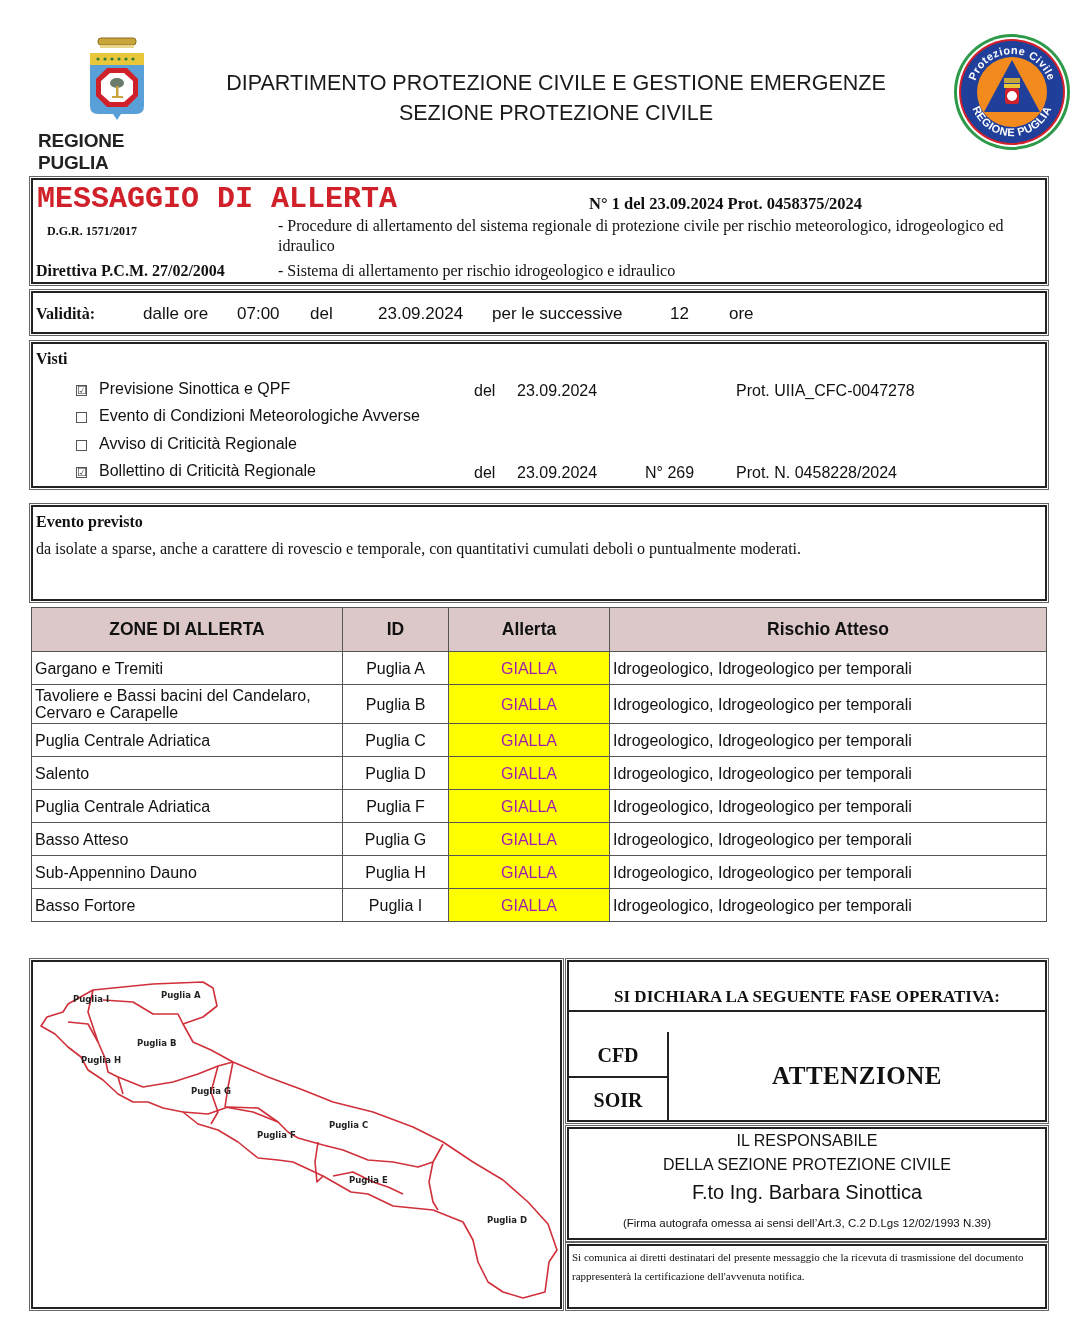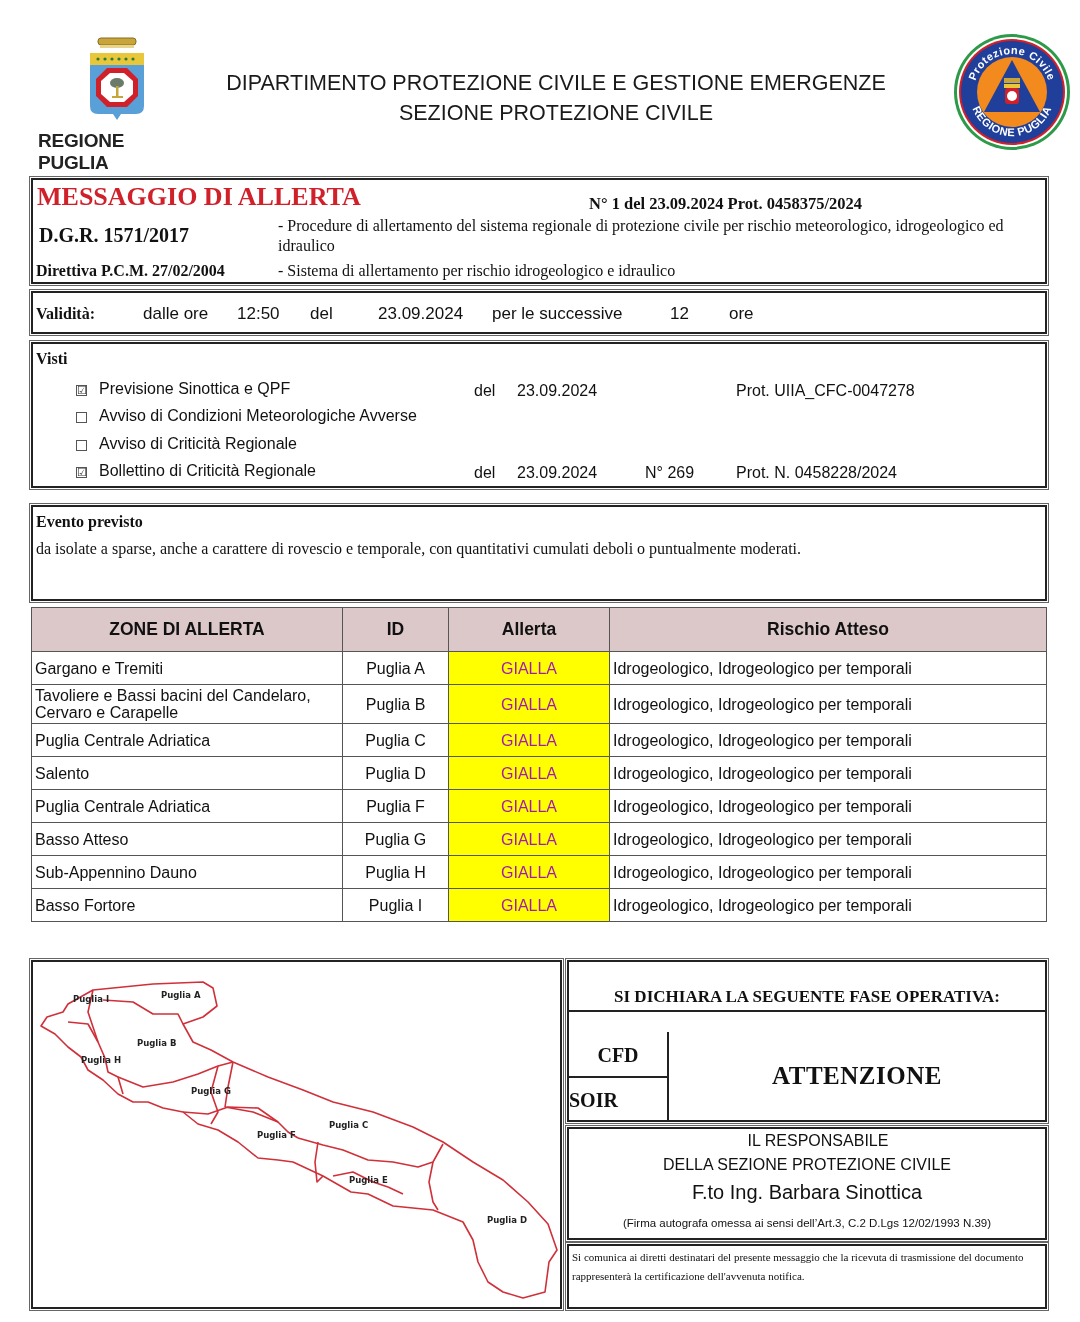--- a/index.html
+++ b/index.html
@@ -14,23 +14,23 @@
   .logo-left .crest { position: absolute; left: 50px; top: 0; width: 58px; height: 90px; }
   .logo-left .brand { position: absolute; left: 0; top: 94px; width: 160px; font-weight: bold; font-size: 19px; letter-spacing: -0.2px; color: #222; }
   .header-title { position: absolute; left: 200px; top: 68px; width: 712px; text-align: center; font-size: 21.5px; line-height: 30px; color: #1a1a1a; }
   .logo-right { position: absolute; left: 952px; top: 32px; width: 120px; height: 120px; }
 
   
   .box { position: absolute; border: 2px solid #222; outline: 1px solid #666; outline-offset: 1px; background: #fff; }
 
   
   #box-alert { left: 31px; top: 178px; width: 1016px; height: 106px; }
-  .alert-title { position: absolute; left: 4px; top: 2px; color: #d0202a; font-weight: bold; font-size: 26px; }
+  .alert-title { position: absolute; left: 4px; top: 2px; color: #d0202a; font-weight: bold; font-size: 30px; font-family: Liberation Mono, monospace; }
   .alert-number { position: absolute; left: 556px; top: 14px; font-weight: bold; font-size: 16.5px; }
-  .dgr-label { position: absolute; left: 6px; top: 44px; font-weight: bold; font-size: 20px; }
+  .dgr-label { position: absolute; left: 14px; top: 44px; font-weight: bold; font-size: 12px; }
   .dgr-desc { position: absolute; left: 245px; top: 36px; width: 760px; font-size: 16px; line-height: 20px; }
   .pcm-label { position: absolute; left: 3px; top: 82px; font-weight: bold; font-size: 16px; }
   .pcm-desc { position: absolute; left: 245px; top: 82px; font-size: 16px; }
 
   
   #box-validity { left: 31px; top: 291px; width: 1016px; height: 43px; }
   #box-validity span { position: absolute; top: 11px; font-size: 17px; }
   #box-validity .v-label { left: 3px; top: 12px; font-weight: bold; font-size: 16px; }
 
   
@@ -60,26 +60,26 @@
   #zone-table tr.tall td { height: 39px; }
 
   
   #box-map { left: 31px; top: 960px; width: 531px; height: 349px; }
   #box-map svg { position: absolute; left: 0; top: 0; }
 
   
   #box-fase { left: 567px; top: 960px; width: 480px; height: 162px; }
   .fase-title { position: absolute; left: 0; top: 0; width: 476px; height: 50px; line-height: 70px; text-align: center; font-weight: bold; font-size: 17px; border-bottom: 2px solid #222; }
   .fase-cfd { position: absolute; left: 0; top: 70px; width: 100px; height: 46px; line-height: 46px; text-align: center; font-weight: bold; font-size: 20px; border-bottom: 2px solid #222; border-right: 2px solid #222; }
-  .fase-soir { position: absolute; left: 0; top: 116px; width: 100px; height: 42px; line-height: 44px; font-weight: bold; font-size: 20px; border-right: 2px solid #222; }
+  .fase-soir { position: absolute; left: 0; top: 116px; width: 100px; height: 42px; line-height: 44px; text-align: center; font-weight: bold; font-size: 20px; border-right: 2px solid #222; }
   .fase-value { position: absolute; left: 100px; top: 70px; width: 376px; height: 88px; line-height: 88px; text-align: center; font-weight: bold; font-size: 25px; letter-spacing: 0.5px; }
 
   
   #box-resp { left: 567px; top: 1127px; width: 480px; height: 113px; text-align: center; }
-  .resp-l1 { position: absolute; left: 0; top: 3px; width: 476px; font-size: 16px; margin-left: 11px; }
+  .resp-l1 { position: absolute; left: 0; top: 3px; width: 476px; font-size: 16px; }
   .resp-l2 { position: absolute; left: 0; top: 27px; width: 476px; font-size: 16px; }
   .resp-name { position: absolute; left: 0; top: 52px; width: 476px; font-size: 20px; }
   .resp-note { position: absolute; left: 0; top: 88px; width: 476px; font-size: 11.5px; }
 
   
   #box-com { left: 567px; top: 1244px; width: 480px; height: 65px; }
   .com-text { position: absolute; left: 3px; top: 2px; width: 472px; font-size: 11px; line-height: 19px; }
 </style>
 </head>
 <body>
@@ -142,42 +142,42 @@
   <div class="alert-number">N° 1 del 23.09.2024  Prot. 0458375/2024</div>
   <div class="dgr-label">D.G.R. 1571/2017</div>
   <div class="dgr-desc">- Procedure di allertamento del sistema regionale di protezione civile per rischio meteorologico, idrogeologico ed idraulico</div>
   <div class="pcm-label">Direttiva P.C.M. 27/02/2004</div>
   <div class="pcm-desc">- Sistema di allertamento per rischio idrogeologico e idraulico</div>
 </div>
 
 <div class="box" id="box-validity">
   <span class="v-label serif">Validità:</span>
   <span style="left:110px">dalle ore</span>
-  <span style="left:204px">12:50</span>
+  <span style="left:204px">07:00</span>
   <span style="left:277px">del</span>
   <span style="left:345px">23.09.2024</span>
   <span style="left:459px">per le successive</span>
   <span style="left:637px">12</span>
   <span style="left:696px">ore</span>
 </div>
 
 <div class="box" id="box-visti">
   <div class="visti-title serif">Visti</div>
 
   <div class="visti-row" style="top:36px">
     <span class="cb">☑</span>
     <span class="lbl">Previsione Sinottica e QPF</span>
     <span class="del">del</span>
     <span class="date">23.09.2024</span>
     <span class="num"></span>
     <span class="prot">Prot. UIIA_CFC-0047278</span>
   </div>
   <div class="visti-row" style="top:63px">
     <span class="cb"></span>
-    <span class="lbl">Avviso di Condizioni Meteorologiche Avverse</span>
+    <span class="lbl">Evento di Condizioni Meteorologiche Avverse</span>
   </div>
   <div class="visti-row" style="top:91px">
     <span class="cb"></span>
     <span class="lbl">Avviso di Criticità Regionale</span>
   </div>
   <div class="visti-row" style="top:118px">
     <span class="cb">☑</span>
     <span class="lbl">Bollettino di Criticità Regionale</span>
     <span class="del">del</span>
     <span class="date">23.09.2024</span>

